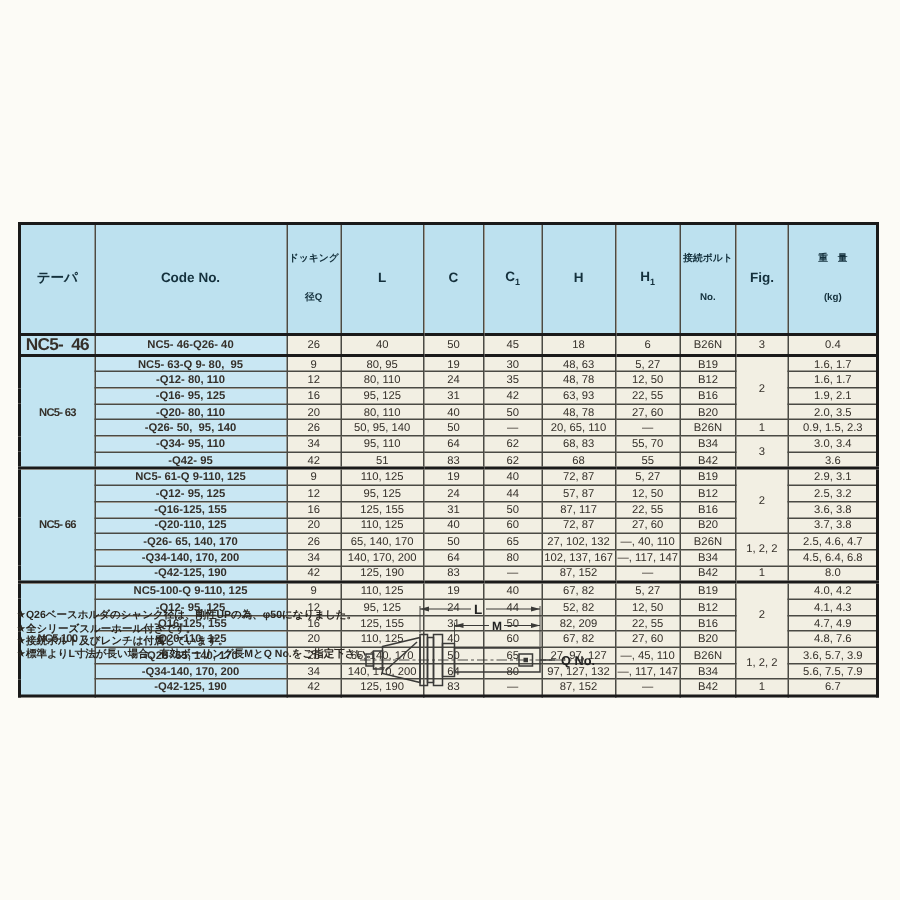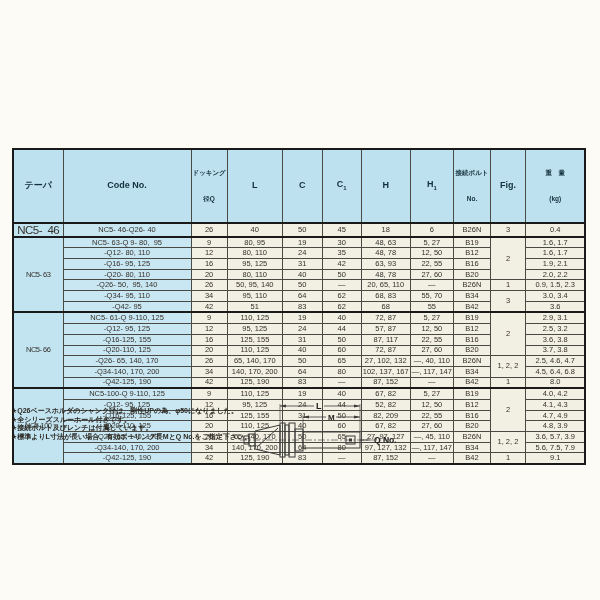--- a/index.html
+++ b/index.html
@@ -32,27 +32,27 @@
     color:#14303c;
     height:21px;
     font-size:9px;font-weight:bold;
     border-bottom:2px solid #1a1a1a;
   }
   table.spec thead th .hl{font-size:6.5px;line-height:1.15;font-weight:bold;}
   table.spec thead th sub{font-size:6px;}
   table.spec tbody td{height:9.7px;background:#f2efe3;}
   td.taper{
     background:#c2e4f1 !important;
-    font-weight:normal;color:#0e0e0e;
+    font-weight:bold;color:#0e0e0e;
     font-size:15px;letter-spacing:-0.5px;margin-left:44px;
   }
   td.taper.taper-sm{font-size:11.5px;}
   td.code{
     background:#c9e7f3 !important;
-    font-weight:normal;color:#111;
+    font-weight:bold;color:#111;
     font-size:8px;
   }
   tr.section-start td{border-top:2px solid #1a1a1a;}
 
   .notes{position:absolute;left:11px;top:407px;width:235px;}
   .note{
     font-size:7px;font-weight:bold;color:#2b2721;
     line-height:8.6px;white-space:nowrap;
   }
 
@@ -153,21 +153,21 @@
         </tr>
         <tr>
           <td class="code">-Q20- 80, 110</td>
           <td>20</td>
           <td>80, 110</td>
           <td>40</td>
           <td>50</td>
           <td>48, 78</td>
           <td>27, 60</td>
           <td>B20</td>
-          <td>2.0, 2.2</td>
+          <td>2.0, 3.5</td>
         </tr>
         <tr>
           <td class="code">-Q26- 50,  95, 140</td>
           <td>26</td>
           <td>50, 95, 140</td>
           <td>50</td>
           <td>—</td>
           <td>20, 65, 110</td>
           <td>—</td>
           <td>B26N</td>
@@ -315,21 +315,21 @@
         </tr>
         <tr>
           <td class="code">-Q20-110, 125</td>
           <td>20</td>
           <td>110, 125</td>
           <td>40</td>
           <td>60</td>
           <td>67, 82</td>
           <td>27, 60</td>
           <td>B20</td>
-          <td>4.8, 3.9</td>
+          <td>4.8, 7.6</td>
         </tr>
         <tr>
           <td class="code">-Q26- 65, 140, 170</td>
           <td>26</td>
           <td>65, 140, 170</td>
           <td>50</td>
           <td>65</td>
           <td>27, 97, 127</td>
           <td>—, 45, 110</td>
           <td>B26N</td>
@@ -350,21 +350,21 @@
         <tr>
           <td class="code">-Q42-125, 190</td>
           <td>42</td>
           <td>125, 190</td>
           <td>83</td>
           <td>—</td>
           <td>87, 152</td>
           <td>—</td>
           <td>B42</td>
           <td rowspan="1">1</td>
-          <td>9.1</td>
+          <td>6.7</td>
         </tr>
       </tbody>
   </table>
 
   <div class="notes">
     <div class="note">★Q26ベースホルダのシャンク径は、剛性UPの為、φ50になりました。</div>
     <div class="note">★全シリーズスルーホール付きです。</div>
     <div class="note">★接続ボルト及びレンチは付属しています。</div>
     <div class="note">★標準よりL寸法が長い場合、有効ボーリング長MとQ No.をご指定下さい。</div>
   </div>

